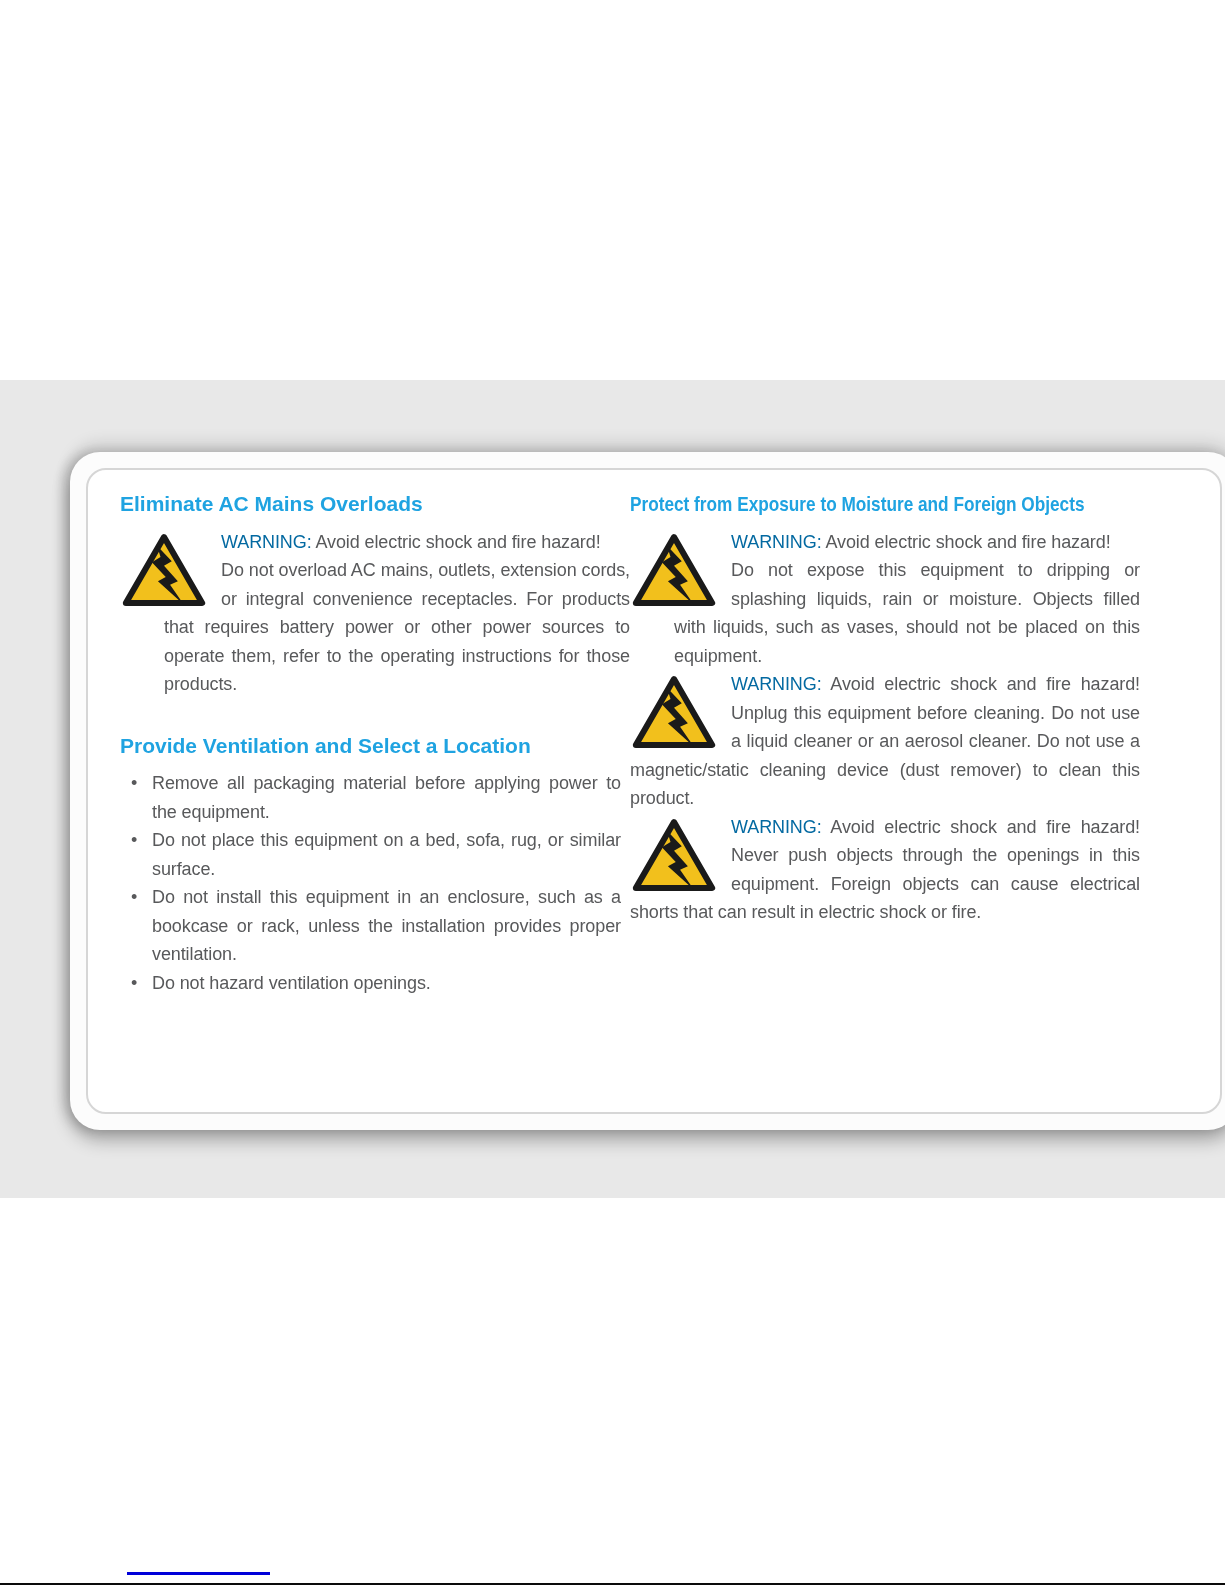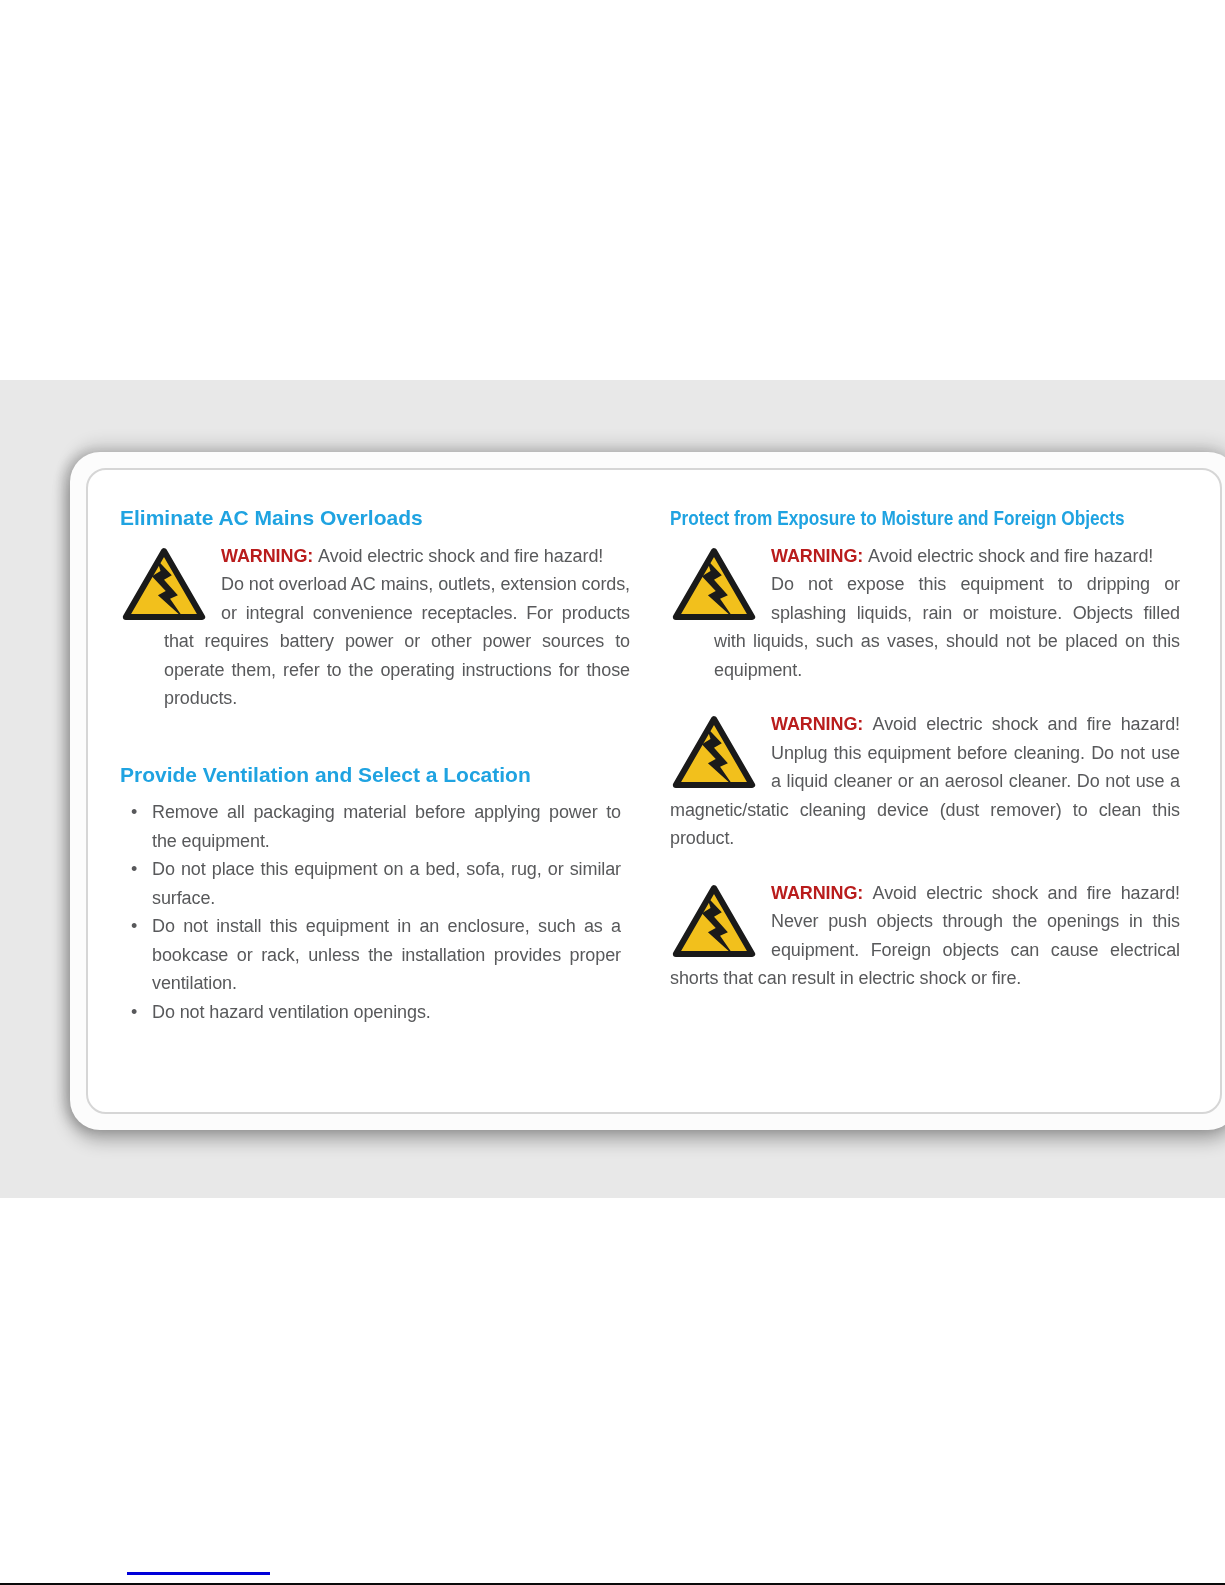--- a/index.html
+++ b/index.html
@@ -27,57 +27,57 @@
                -7px 0 12px rgba(0,0,0,.14);
   }
   .card-inner {
     position:absolute; left:16px; top:16px; right:16px; bottom:16px;
     background:#ffffff;
     border:2px solid #d6d6d6;
     border-radius:20px;
   }
 
   .columns {
-    position:absolute; left:32px; top:34px;
-    display:flex; gap:40px;
+    position:absolute; left:32px; top:20px;
+    display:flex; 
   }
   .col {
     width:510px;
     color:#58595B;
     font-size:18px;
     line-height:28.5px;
     letter-spacing:-0.1px;
   }
 
   h2 {
     margin:0 0 9px 0;
     font-size:21px;
     line-height:28.5px;
     color:#1FA3E1;
     font-weight:bold;
     letter-spacing:0;
   }
-  h2.mt { margin-top:48px; }
+  h2.mt { margin-top:33px; }
   h2.tight {
     white-space:nowrap;
     transform:scaleX(0.82);
     transform-origin:0 50%;
   }
 
   .warn { margin:0; }
-  .warn.gap { margin-top:26px; }
+  .warn.gap { }
   .warn::after { content:""; display:block; clear:both; }
   .warn p { margin:0; text-align:justify; }
   .warn-icon {
     float:left;
     width:88px; height:78px;
     margin:3px 13px 4px 0;
   }
   .warn-icon svg { width:100%; height:100%; display:block; }
-  .wlabel { color:#b91c1c; font-weight:bold; }
+  .wlabel { color:#0369a1; font-weight:normal; }
   .wbody { display:block; text-align:justify;margin-left:44px; }
 
   ul.bullets { list-style:none; margin:9px; padding:0; }
   ul.bullets li {
     position:relative;
     padding-left:23px;
     text-align:justify;
   }
   ul.bullets li::before {
     content:"\2022";

